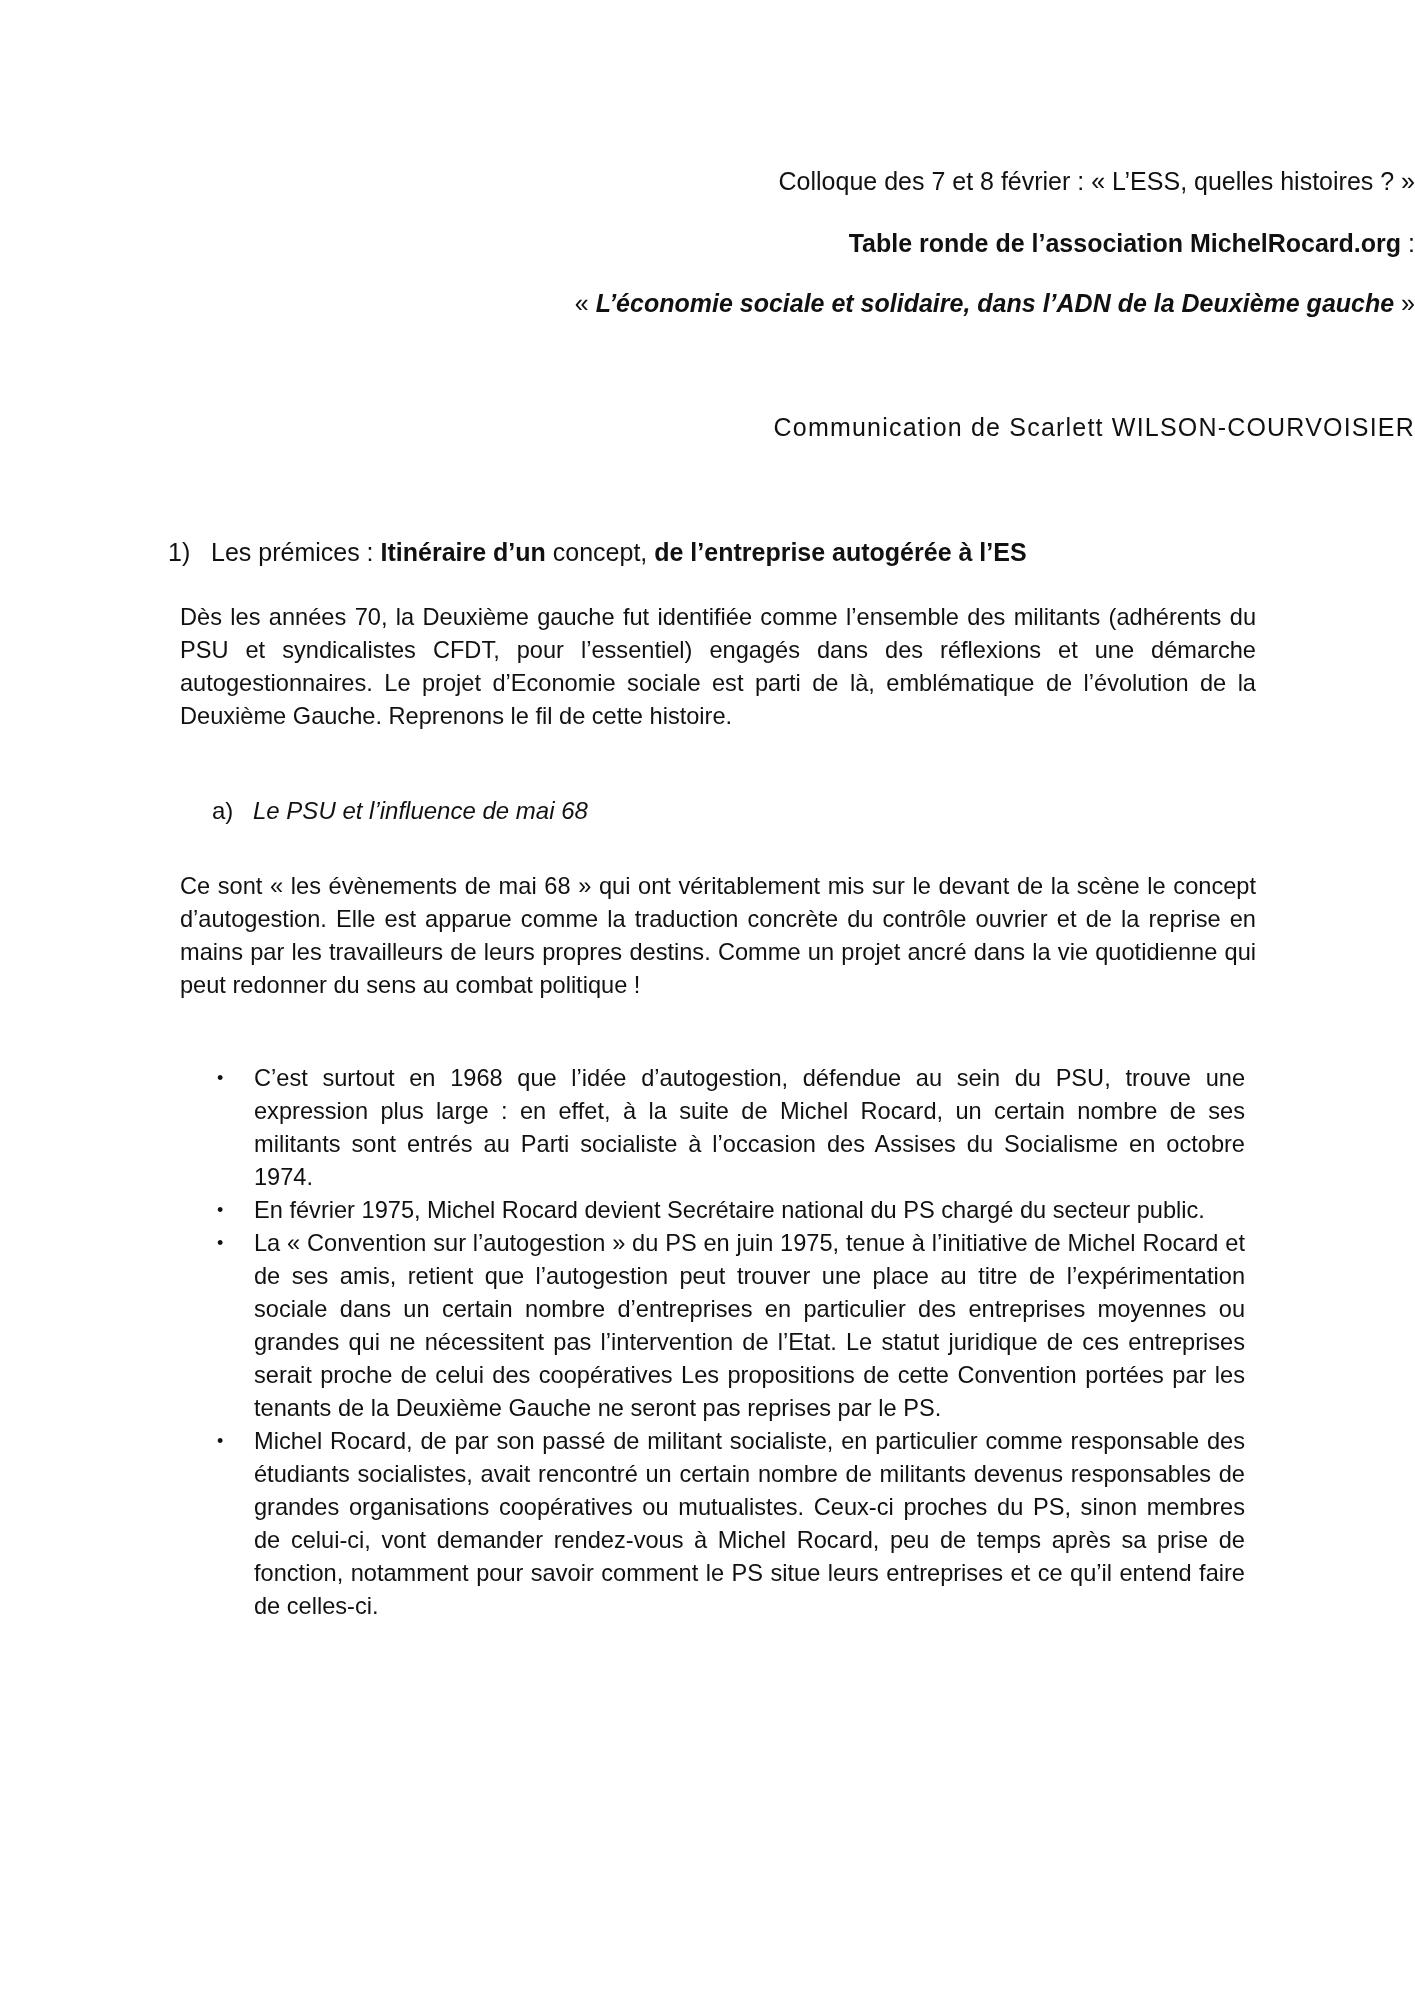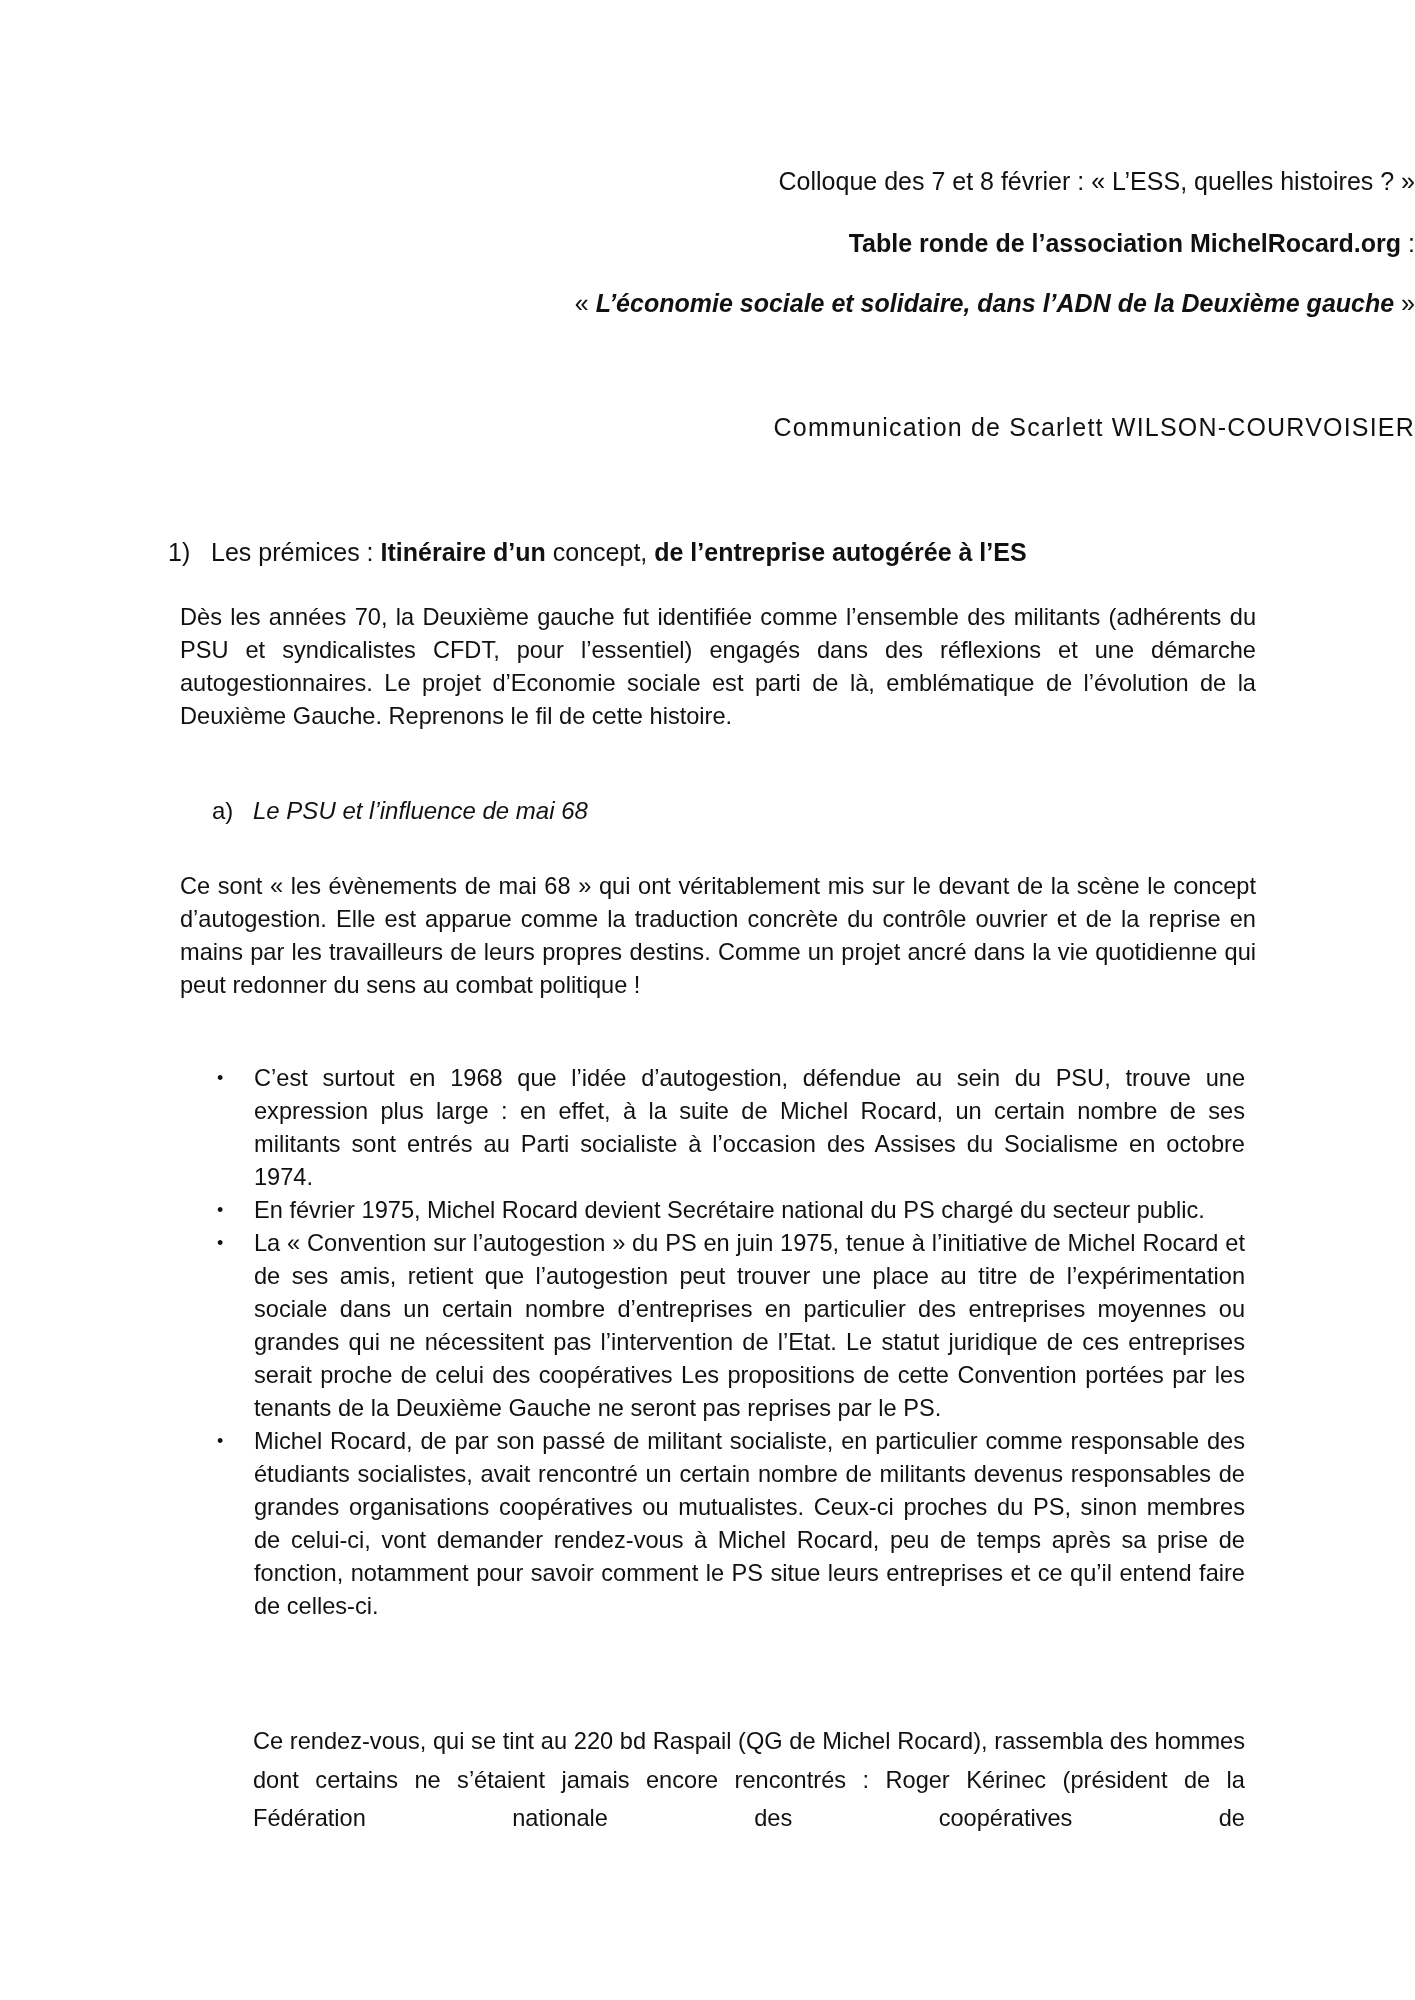--- a/index.html
+++ b/index.html
@@ -64,15 +64,14 @@
 
   <div class="para p2">Ce sont « les évènements de mai 68 » qui ont véritablement  mis sur le devant de la scène le concept d’autogestion. Elle est apparue comme la traduction concrète du contrôle ouvrier et de la reprise en mains  par les travailleurs de leurs propres destins. Comme un projet ancré dans la vie quotidienne qui peut redonner du sens au combat politique !</div>
 
   <ul class="bullets">
     <li><span class="dot">•</span><span>C’est surtout en 1968 que l’idée d’autogestion, défendue au sein du PSU, trouve une expression plus large : en effet, à la suite de Michel Rocard, un certain nombre de ses militants sont entrés au Parti socialiste à l’occasion des Assises du Socialisme en octobre 1974.</span></li>
     <li><span class="dot">•</span><span>En février 1975, Michel Rocard devient Secrétaire national du PS chargé du secteur public.</span></li>
     <li><span class="dot">•</span><span>La « Convention sur l’autogestion » du PS en juin 1975, tenue à l’initiative de Michel Rocard et de ses amis, retient que l’autogestion peut trouver une place au titre de l’expérimentation sociale dans un certain nombre d’entreprises en particulier des entreprises moyennes ou grandes qui ne nécessitent pas l’intervention de l’Etat. Le statut juridique de ces entreprises serait proche de celui des coopératives Les propositions de cette Convention portées par les tenants de la Deuxième Gauche ne seront pas reprises par le PS.</span></li>
     <li><span class="dot">•</span><span>Michel Rocard, de par son passé de militant socialiste, en particulier comme responsable des étudiants socialistes, avait rencontré un certain nombre de militants devenus responsables de grandes organisations coopératives ou mutualistes. Ceux-ci proches du PS, sinon membres de celui-ci, vont demander rendez-vous à Michel Rocard, peu de  temps après sa prise de fonction, notamment pour savoir comment le PS situe leurs entreprises et ce qu’il entend faire de celles-ci.</span></li>
   </ul>
 
-  <div class="cont">Ce rendez-vous, qui se tint au 220 bd Raspail (QG de Michel Rocard), rassembla des hommes dont certains ne s’étaient jamais encore rencontrés : Roger Kérinec (président de la Fédération nationale des coopératives de</div>
 
 </div>
 
 </body></html>

